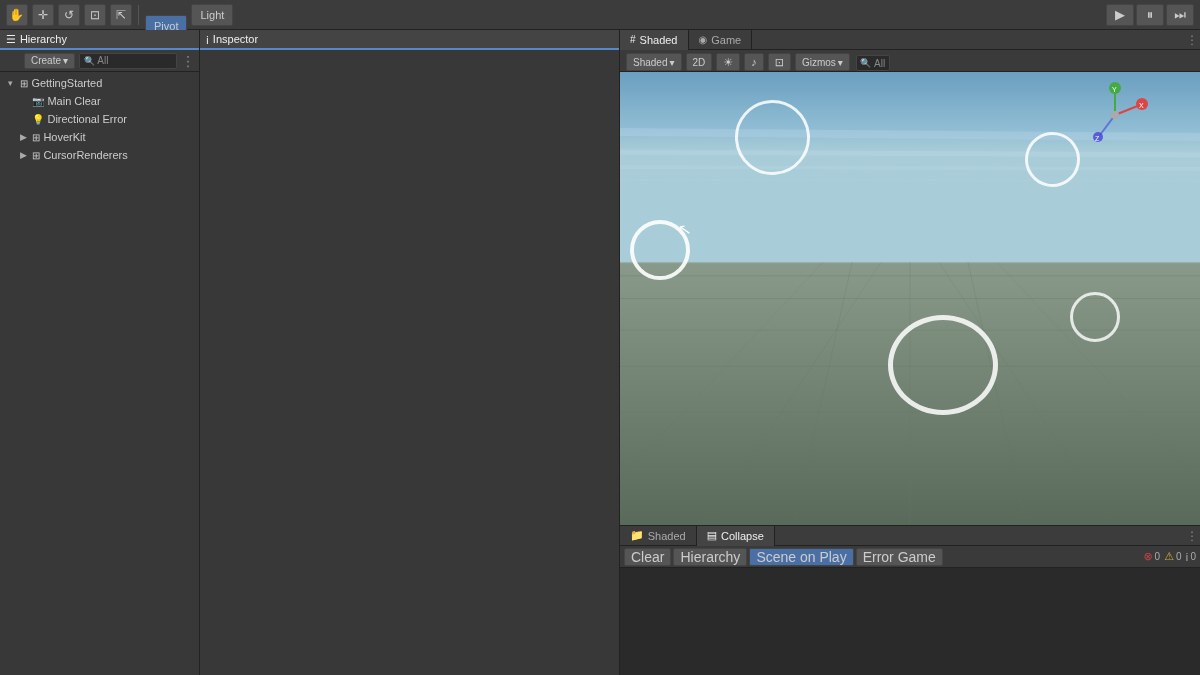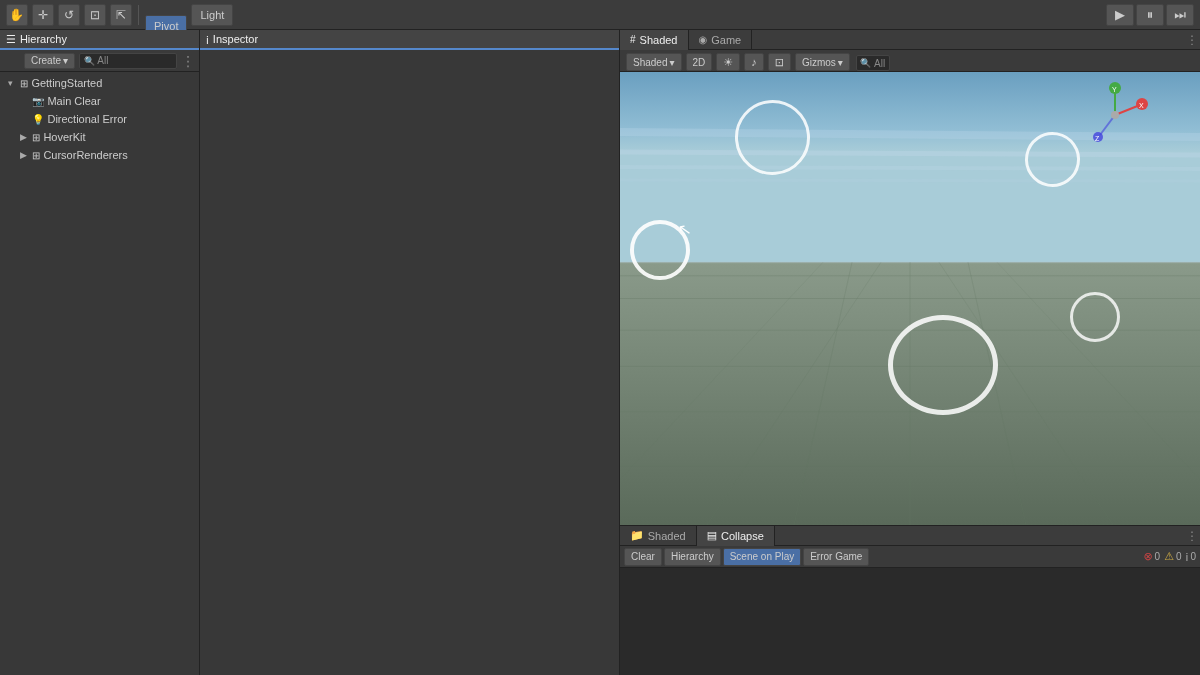--- a/index.html
+++ b/index.html
@@ -291,21 +291,21 @@
       align-items: center;
       padding: 0 4px;
       gap: 2px;
     }
     .console-btn {
       height: 18px;
       padding: 0 6px;
       background: #555;
       border: 1px solid #444;
       border-radius: 2px;
-      font-size: 10px;
+      font-size: 14px;
       color: #ccc;
       cursor: pointer;
       display: flex;
       align-items: center;
     }
     .console-btn.active { background: #4a6fa5; }
     .console-right {
       margin-left: auto;
       display: flex;
       align-items: center;

